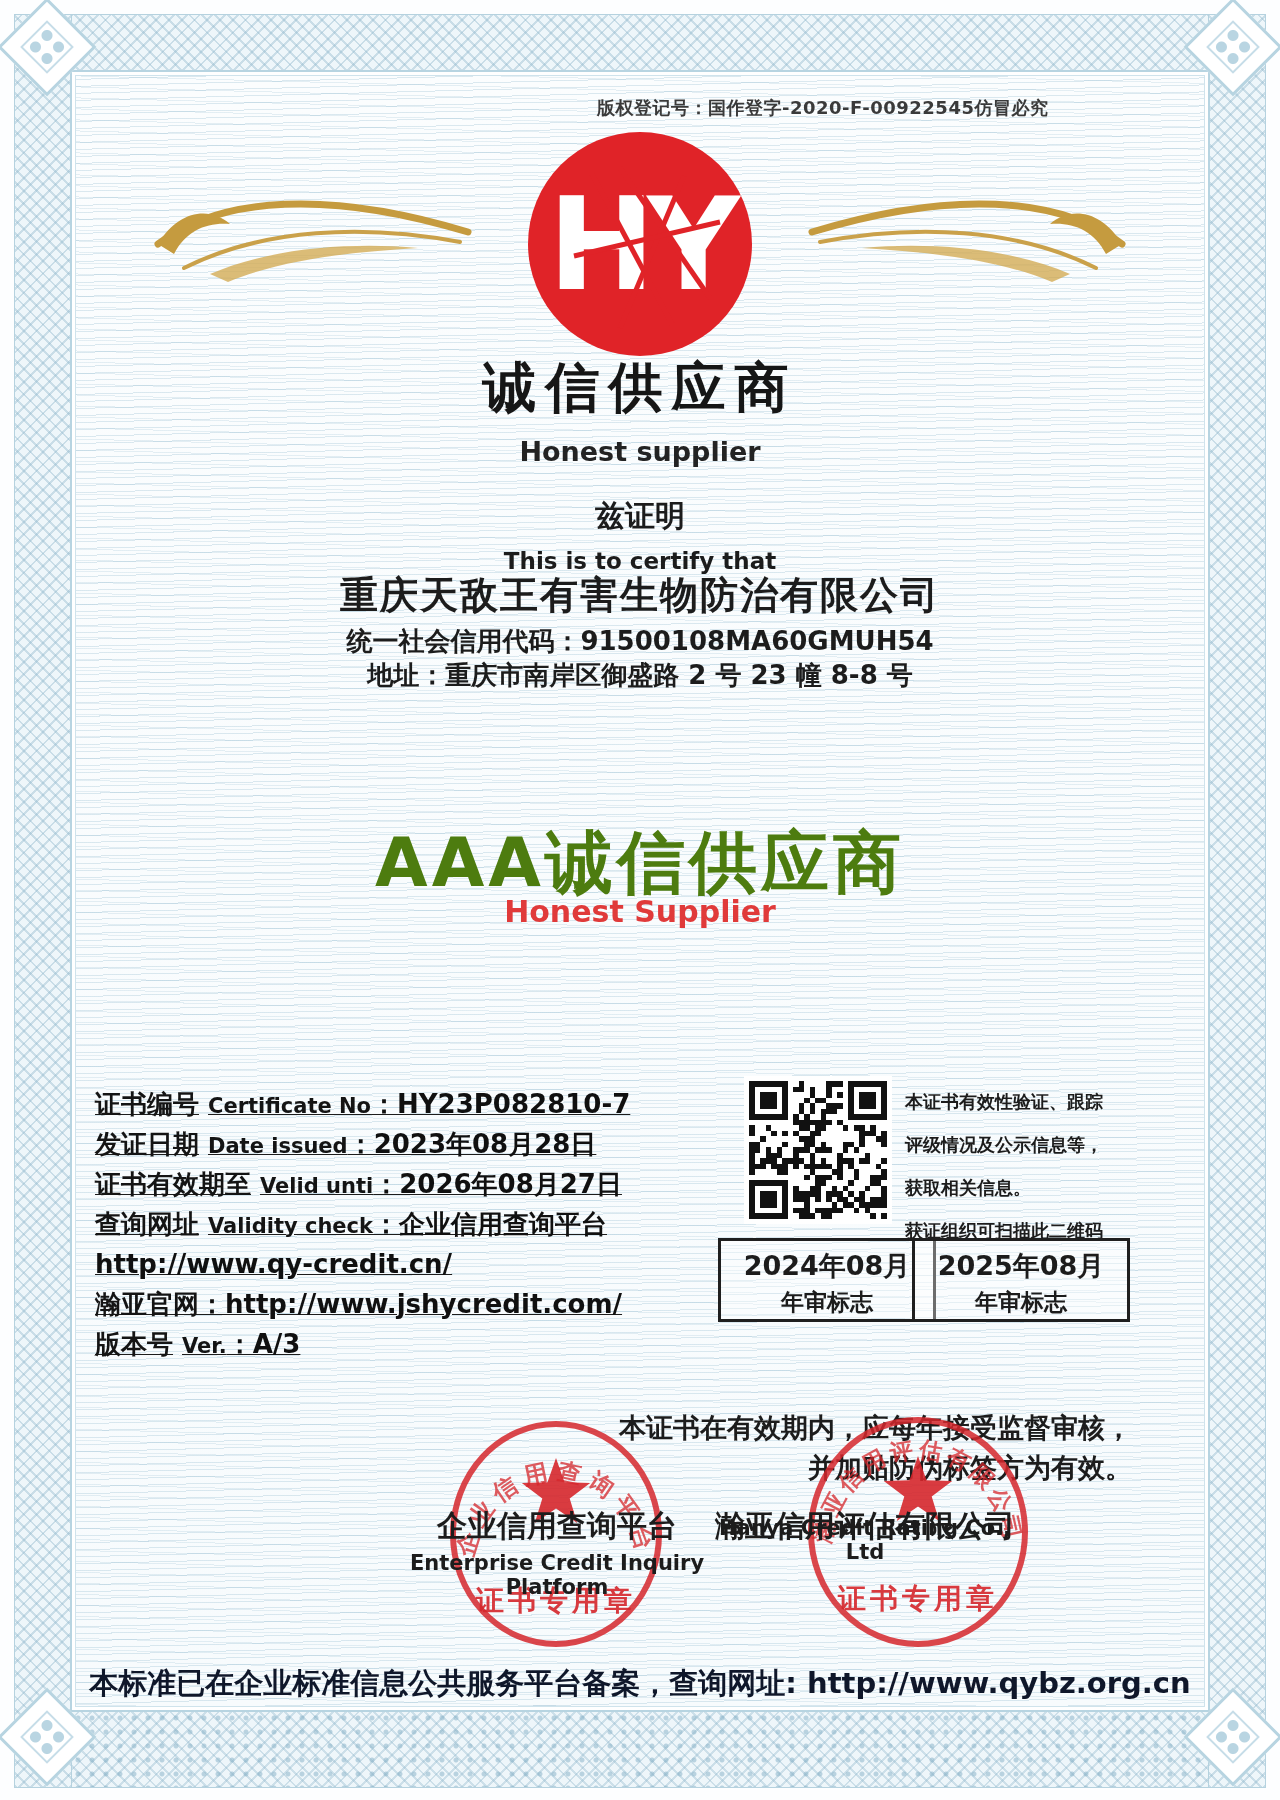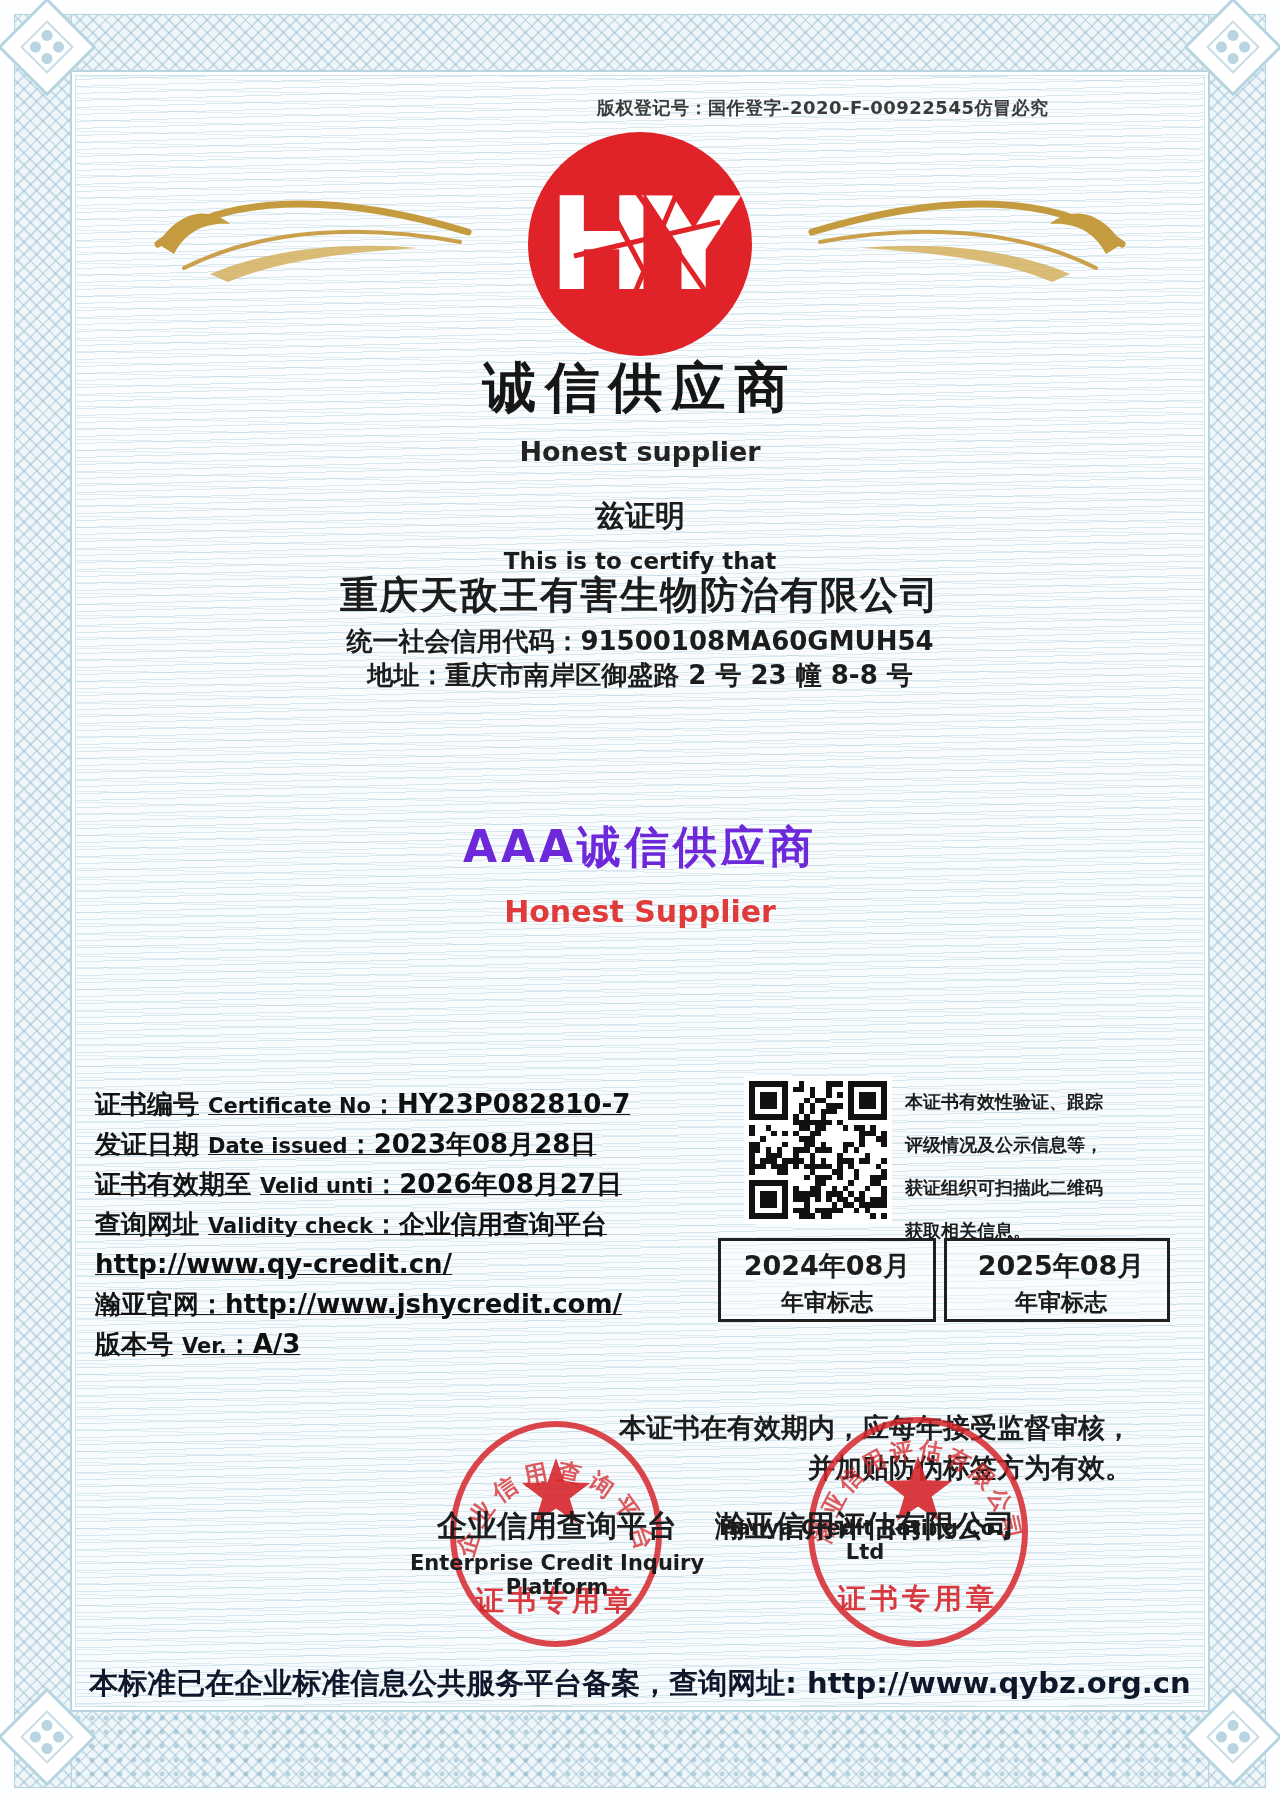--- a/index.html
+++ b/index.html
@@ -65,34 +65,34 @@
   .center{left:0;width:1280px;text-align:center;}
   .copyright{left:597px;top:96px;font-size:18px;font-weight:600;color:#3a3a3a;letter-spacing:.5px;}
   .title-cn{top:352px;font-size:54px;font-weight:600;letter-spacing:9px;color:#161616;}
   .title-en{top:436px;font-size:27px;font-weight:600;color:#232323;}
   .certify-cn{top:496px;font-size:30px;font-weight:600;}
   .certify-en{top:540px;font-size:23px;font-weight:600;margin-top:8px;}
   .company{top:570px;font-size:38px;font-weight:800;letter-spacing:2px;}
   .subline{font-size:26px;font-weight:600;}
   .credit-code{top:624px;}
   .address{top:658px;}
-  .award-cn{top:818px;font-size:44px;font-weight:700;letter-spacing:4px;color:#6d28d9;}
+  .award-cn{top:818px;font-size:68px;font-weight:700;letter-spacing:4px;color:#4d7c0f;}
   .award-en{top:894px;font-size:30px;font-weight:600;color:#e03a3a;}
   .details{left:95px;top:1086px;text-decoration:underline;}
   .detail-row{line-height:36px;white-space:nowrap;}
   .d-cn{font-size:26px;font-weight:700;color:#141414;}
   .d-en{font-size:21px;font-weight:600;color:#141414;margin-left:9px;}
   .d-en:empty{margin-left:0;}
   .d-val{font-size:26px;font-weight:600;color:#101010;}
   .qr-box{left:744px;top:1076px;width:148px;height:148px;background:#ffffff;padding:0;}
   .qr-box svg{display:block;}
   .qr-info{left:905px;top:1080px;width:300px;font-size:18px;font-weight:600;line-height:43px;}
   .annual-box{top:1238px;height:78px;border:3px solid #1f1f1f;text-align:center;background:rgba(255,255,255,.35);}
   .annual-1{left:718px;width:212px;}
-  .annual-2{left:944px;width:212px;padding-left:8px;}
+  .annual-2{left:912px;width:212px;}
   .annual-period{font-size:27px;font-weight:600;margin-top:7px;}
   .annual-label{font-size:23px;font-weight:600;margin-top:3px;}
   .supervision{right:148px;top:1408px;width:560px;text-align:right;font-size:27px;font-weight:600;line-height:40px;}
   .stamp{position:absolute;z-index:3;}
   .org-cn{font-size:30px;font-weight:700;z-index:4;text-align:center;width:320px;}
   .org-en{font-size:21px;font-weight:600;z-index:4;text-align:center;width:320px;}
   .org1-cn{left:397px;top:1506px;}
   .org1-en{left:397px;top:1551px;}
   .org2-cn{left:705px;top:1506px;}
   .org2-en{left:705px;top:1516px;}
@@ -384,22 +384,22 @@
           <rect x="0" y="18" width="7" height="7"></rect>
           <rect x="1" y="19" width="5" height="5" fill="#ffffff"></rect>
           <rect x="2" y="20" width="3" height="3"></rect>
         </g>
       </svg>
   </div>
 
   <div class="abs qr-info">
     <div>本证书有效性验证、跟踪</div>
     <div>评级情况及公示信息等，</div>
+    <div>获取相关信息。</div>
     <div>获证组织可扫描此二维码</div>
-    <div>获取相关信息。</div>
   </div>
 
   <div class="abs annual-box annual-1">
     <div class="annual-period">2024年08月</div>
     <div class="annual-label">年审标志</div>
   </div>
   <div class="abs annual-box annual-2">
     <div class="annual-period">2025年08月</div>
     <div class="annual-label">年审标志</div>
   </div>

